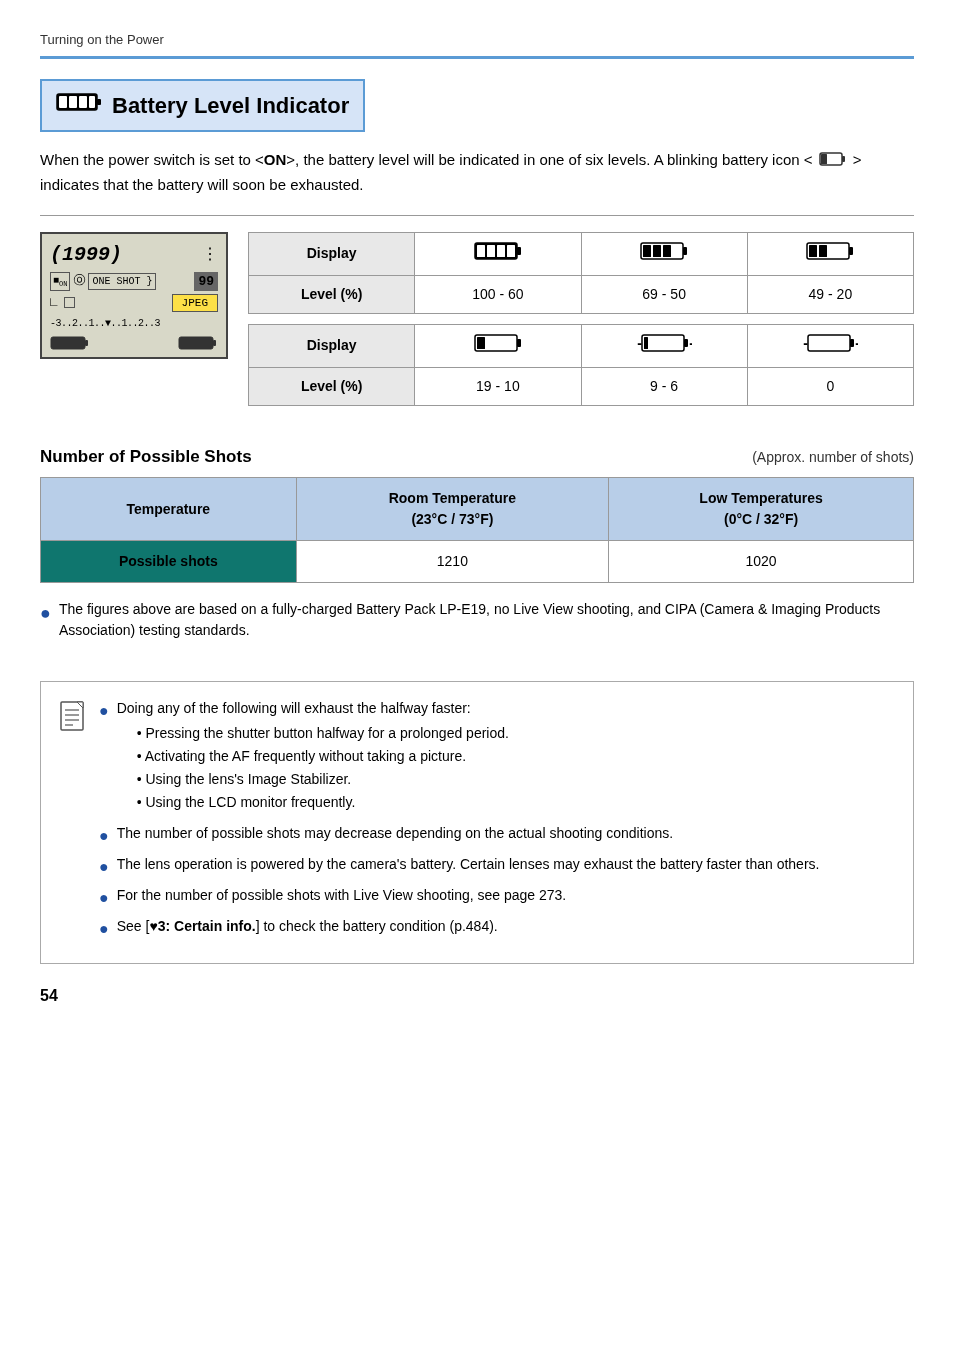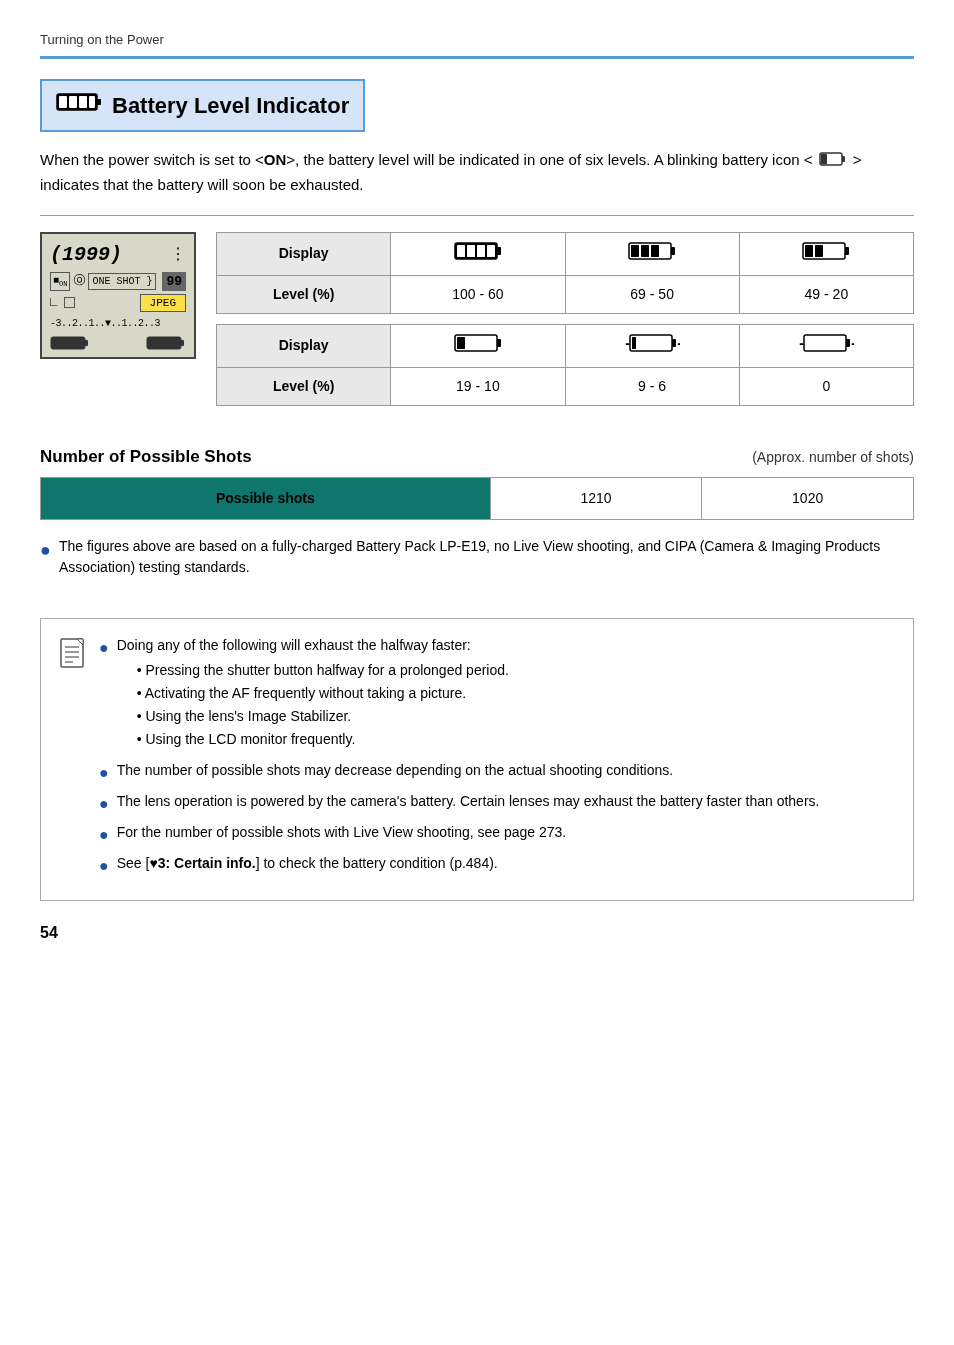--- a/index.html
+++ b/index.html
@@ -220,21 +220,21 @@
 
     @keyframes blink {
       0%, 100% { opacity: 1; }
       50% { opacity: 0; }
     }
 
     
     .camera-display {
       border: 2px solid #444;
       background: #d8d8c8;
-      width: 156px;
+      width: 188px;
       padding: 6px 8px;
       font-family: 'Courier New', monospace;
     }
 
     .cam-row {
       display: flex;
       justify-content: space-between;
       align-items: center;
       margin-bottom: 2px;
     }
@@ -428,20 +428,25 @@
     </div>
   </div>
 
   <div class="shots-header">
     <span class="shots-title">Number of Possible Shots</span>
     <span class="shots-subtitle">(Approx. number of shots)</span>
   </div>
 
   <table class="shots-table">
     <tbody>
+        <tr>
+      <th class="th-blue">Temperature</th>
+      <th class="th-blue">Room Temperature<br>(23°C / 73°F)</th>
+      <th class="th-blue">Low Temperatures<br>(0°C / 32°F)</th>
+    </tr>
     <tr>
       <td class="label-col">Possible shots</td>
       <td>1210</td>
       <td>1020</td>
     </tr>
   </tbody>
     </table>
 
   <div class="bullet-note">
     <span class="bullet-dot">●</span>

